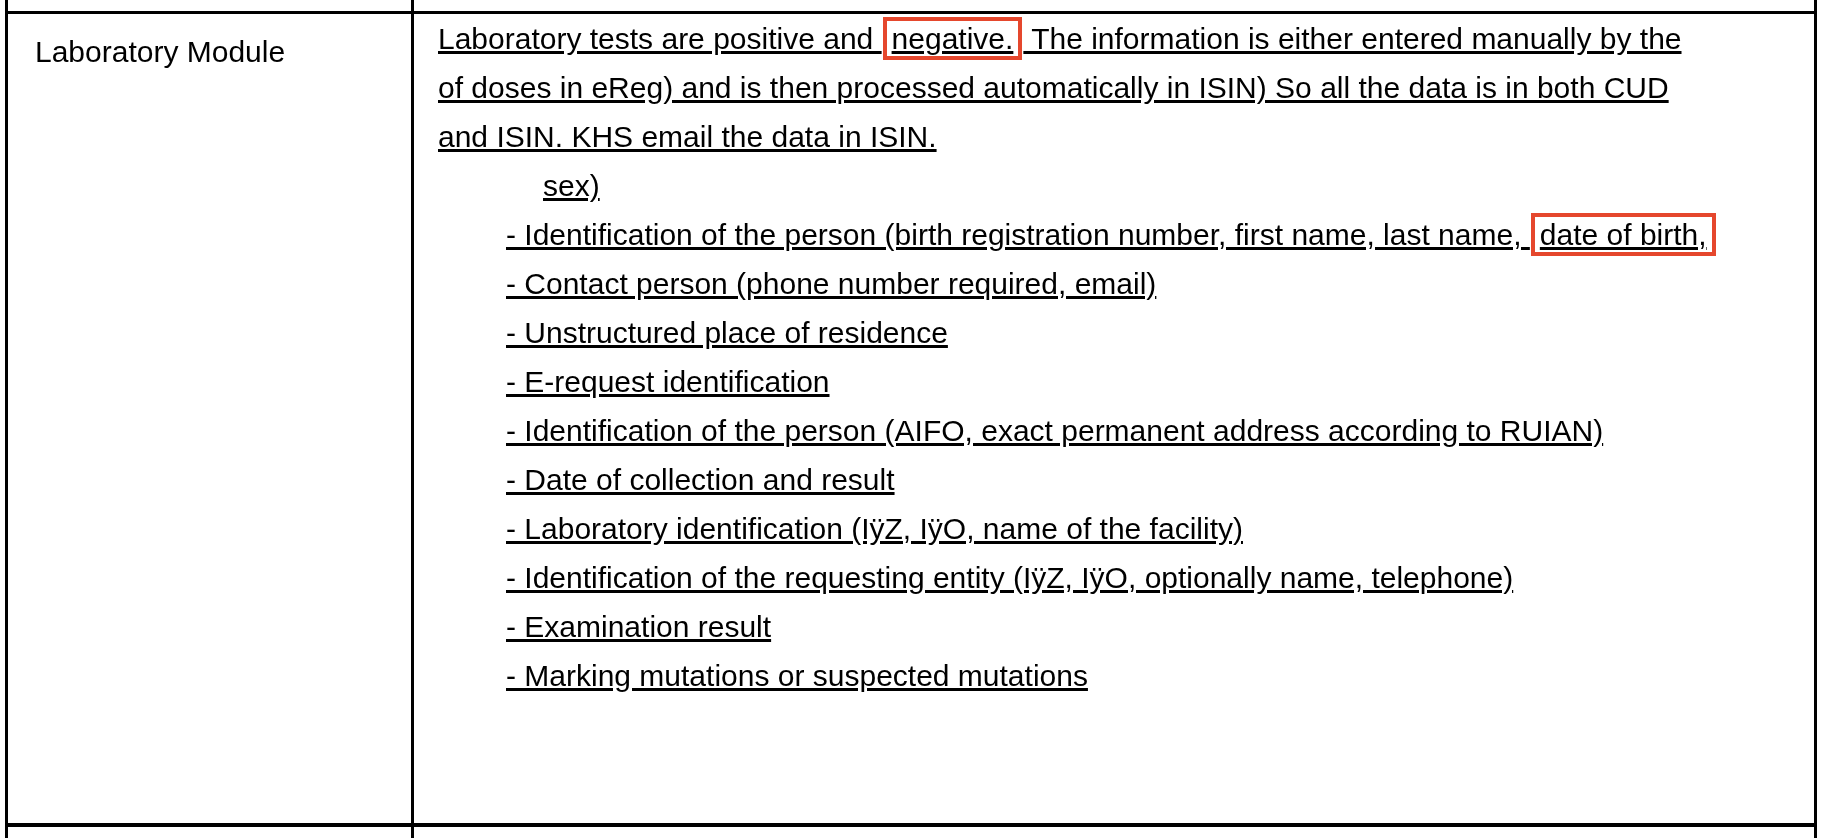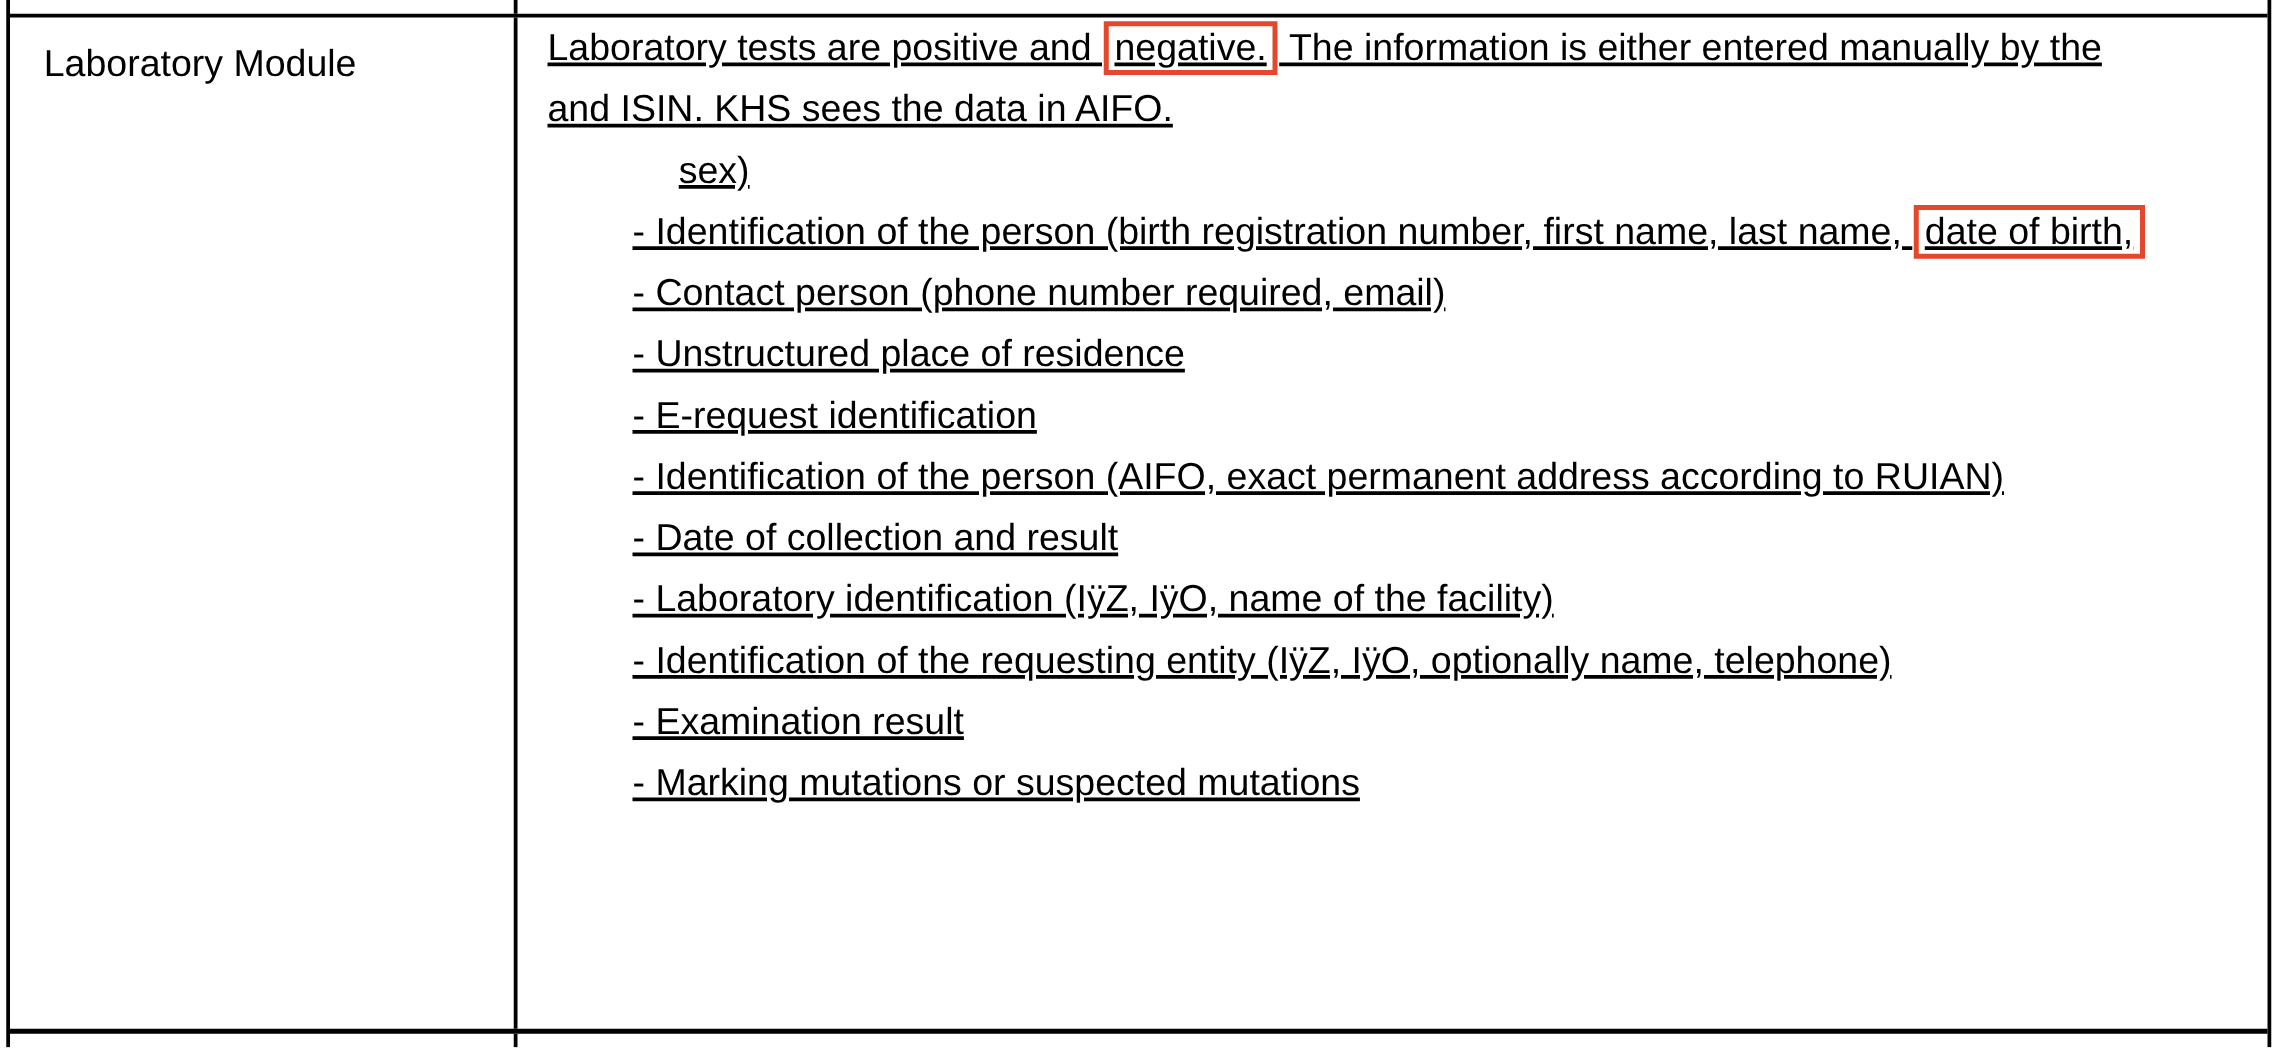--- a/index.html
+++ b/index.html
@@ -74,21 +74,22 @@
       <div class="cell-right"></div>
     </div>
 
     <div class="row row-main">
       <div class="cell-left">
         <div class="module-title">Laboratory Module</div>
       </div>
       <div class="cell-right">
         <div class="lines">
             <div class="line para"><span>Laboratory tests are positive and </span><span class="boxed">negative.</span><span> The information is either entered manually by the</span></div>
-            <div class="line para"><span>and ISIN. KHS sees the data in AIFO.</span></div>
+            <div class="line para"><span>of doses in eReg) and is then processed automatically in ISIN) So all the data is in both CUD</span></div>
+            <div class="line para"><span>and ISIN. KHS email the data in ISIN.</span></div>
             <div class="line cont"><span>sex)</span></div>
             <div class="line bullet"><span>- Identification of the person (birth registration number, first name, last name, </span><span class="boxed">date of birth,</span></div>
             <div class="line bullet"><span>- Contact person (phone number required, email)</span></div>
             <div class="line bullet"><span>- Unstructured place of residence</span></div>
             <div class="line bullet"><span>- E-request identification</span></div>
             <div class="line bullet"><span>- Identification of the person (AIFO, exact permanent address according to RUIAN)</span></div>
             <div class="line bullet"><span>- Date of collection and result</span></div>
             <div class="line bullet"><span>- Laboratory identification (IÿZ, IÿO, name of the facility)</span></div>
             <div class="line bullet"><span>- Identification of the requesting entity (IÿZ, IÿO, optionally name, telephone)</span></div>
             <div class="line bullet"><span>- Examination result</span></div>

